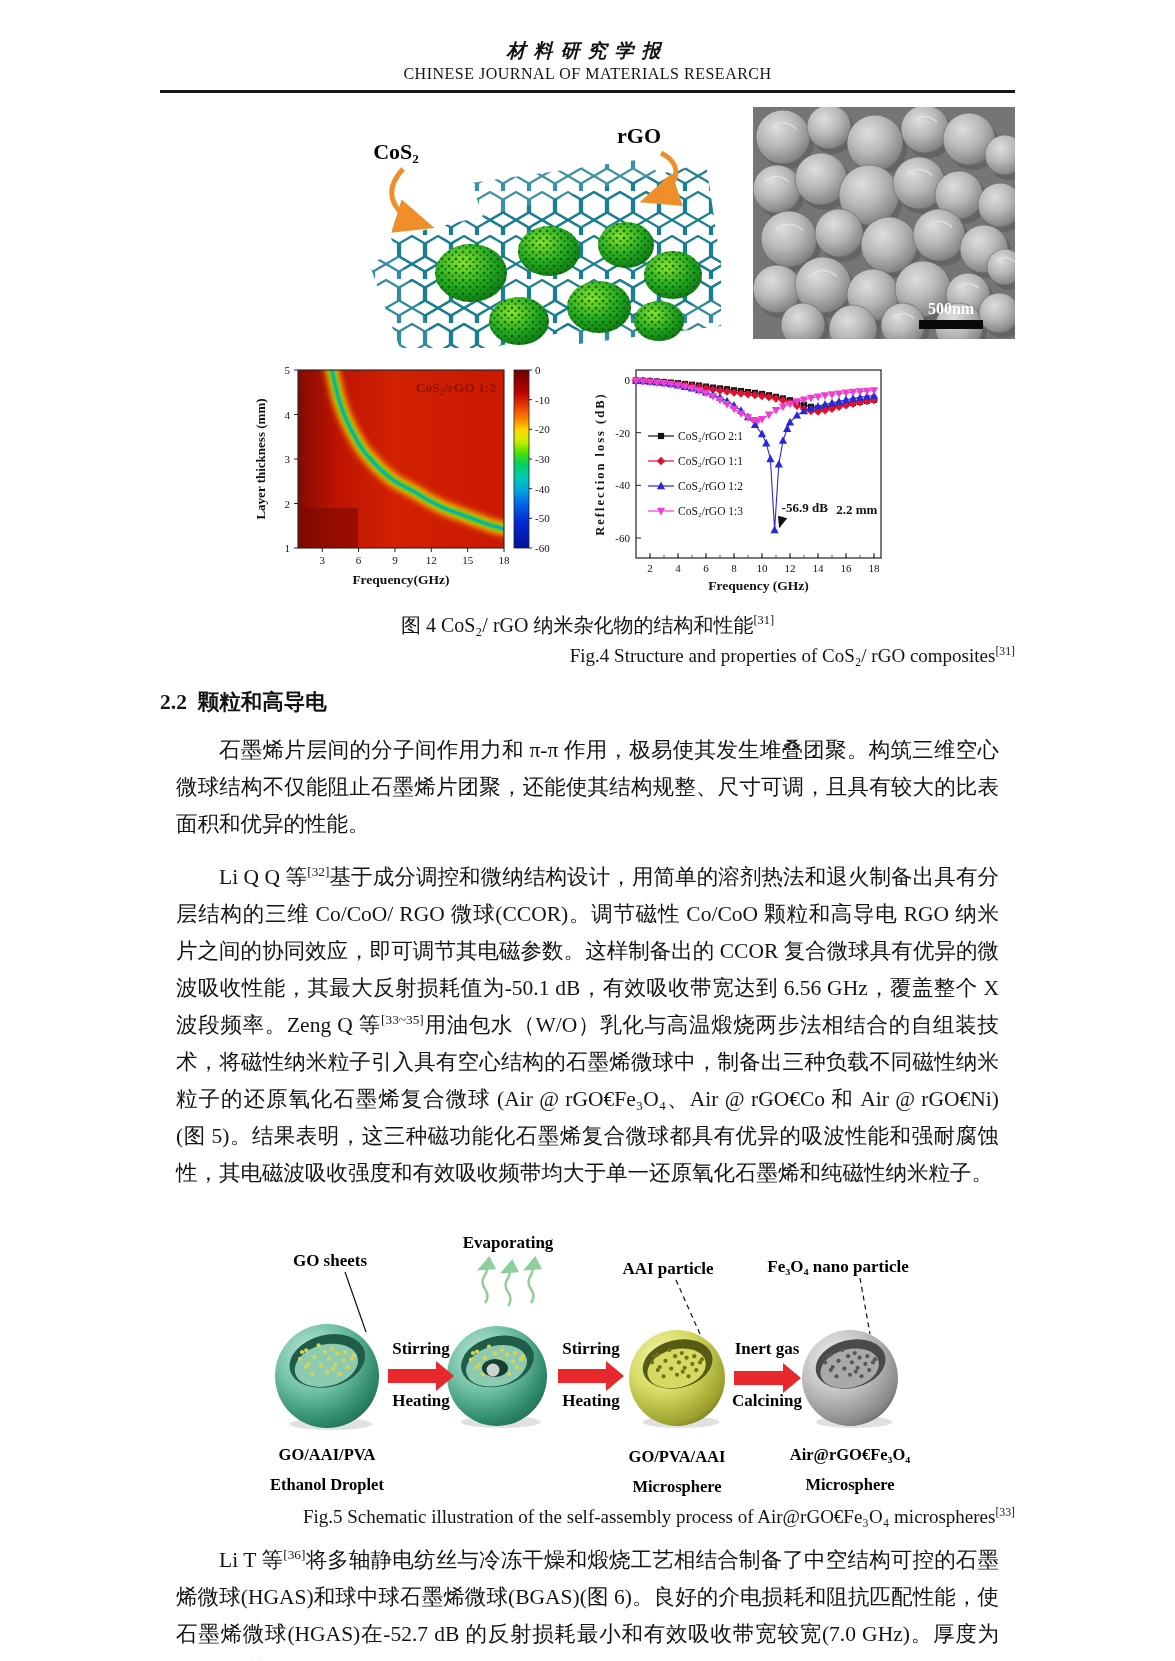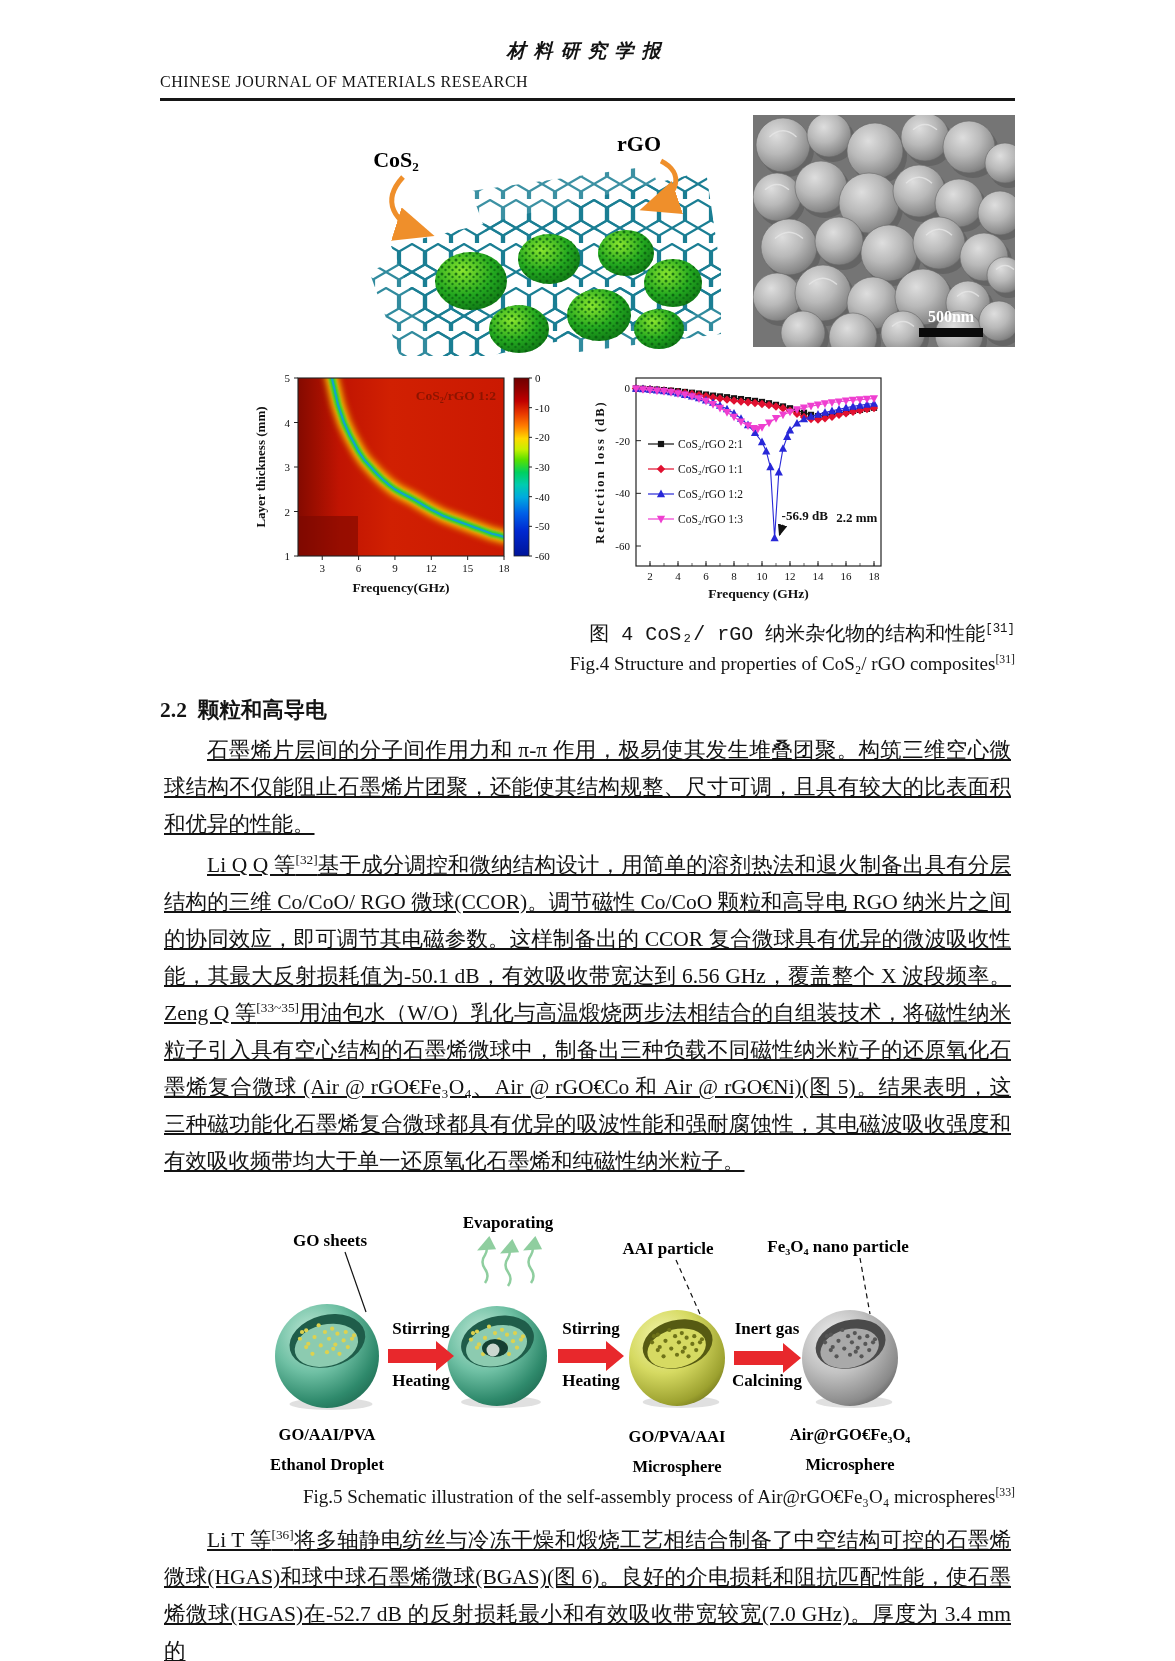--- a/index.html
+++ b/index.html
@@ -1,27 +1,27 @@
 <!DOCTYPE html>
 <html><head>
 <meta charset="utf-8">
 <style>
   html,body{margin:0;padding:0;background:#ffffff;}
   body{width:1175px;height:1661px;font-family:"Liberation Serif","DejaVu Serif",serif;color:#131313;overflow:hidden;}
   .page{padding:38px 160px 0 160px;}
   .jtitle{text-align:center;font-weight:bold;font-style:italic;font-size:19px;letter-spacing:8px;}
-  .jtitle-en{font-size:16px;margin-top:9px;letter-spacing:0.5px;}
+  .jtitle-en{text-align:center;font-size:16px;margin-top:1px;letter-spacing:0.5px;}
   .rule{border-bottom:3px solid #161616;margin-top:7px;}
   .fig4{margin-top:10px;}
   .f4row1{display:flex;align-items:flex-start;margin-left:28px;gap:32px;justify-content:flex-end;}
   .f4row2{display:flex;align-items:flex-start;margin-left:92px;gap:28px;margin-top:14px;}
-  .caption{text-align:right;font-size:20px;margin-top:10px;font-family:Liberation Mono, monospace;}
+  .caption{text-align:center;font-size:20px;margin-top:10px;}
   .caption-en{text-align:right;font-size:19px;margin-top:6px;}
   h2.sec{font-size:21.5px;margin:20px 0 8px;font-weight:bold;}
-  p.body{font-size:21.5px;line-height:1.72;text-align:justify;text-indent:2em;margin:4px;text-decoration:underline;}
+  p.body{font-size:21.5px;line-height:1.72;text-align:justify;text-indent:2em;margin:16px;}
   sup{font-size:0.62em;}
   .fig5{margin-top:8px;}
   svg{display:block;}
   svg text{font-family:"Liberation Serif","DejaVu Serif",serif;}
 </style>
 </head>
 <body>
 
 <div class="page">
 

